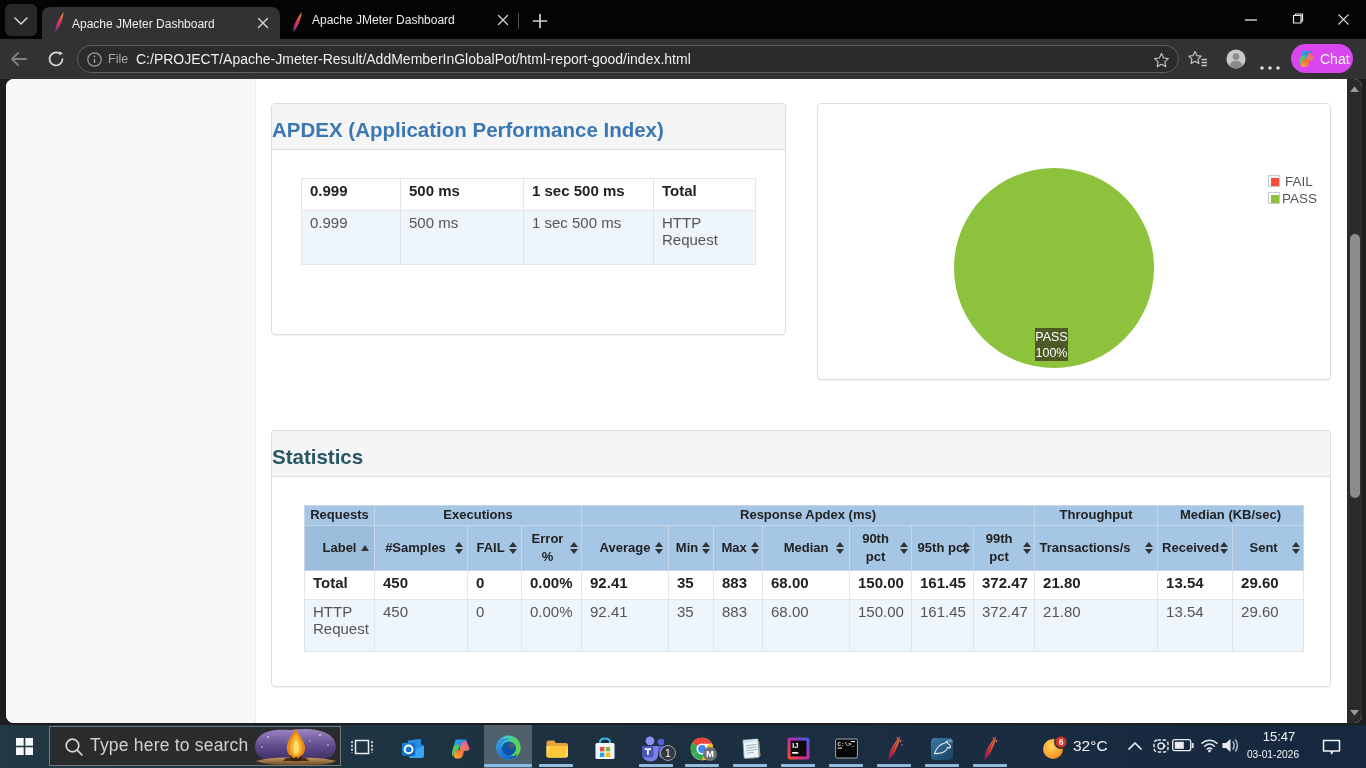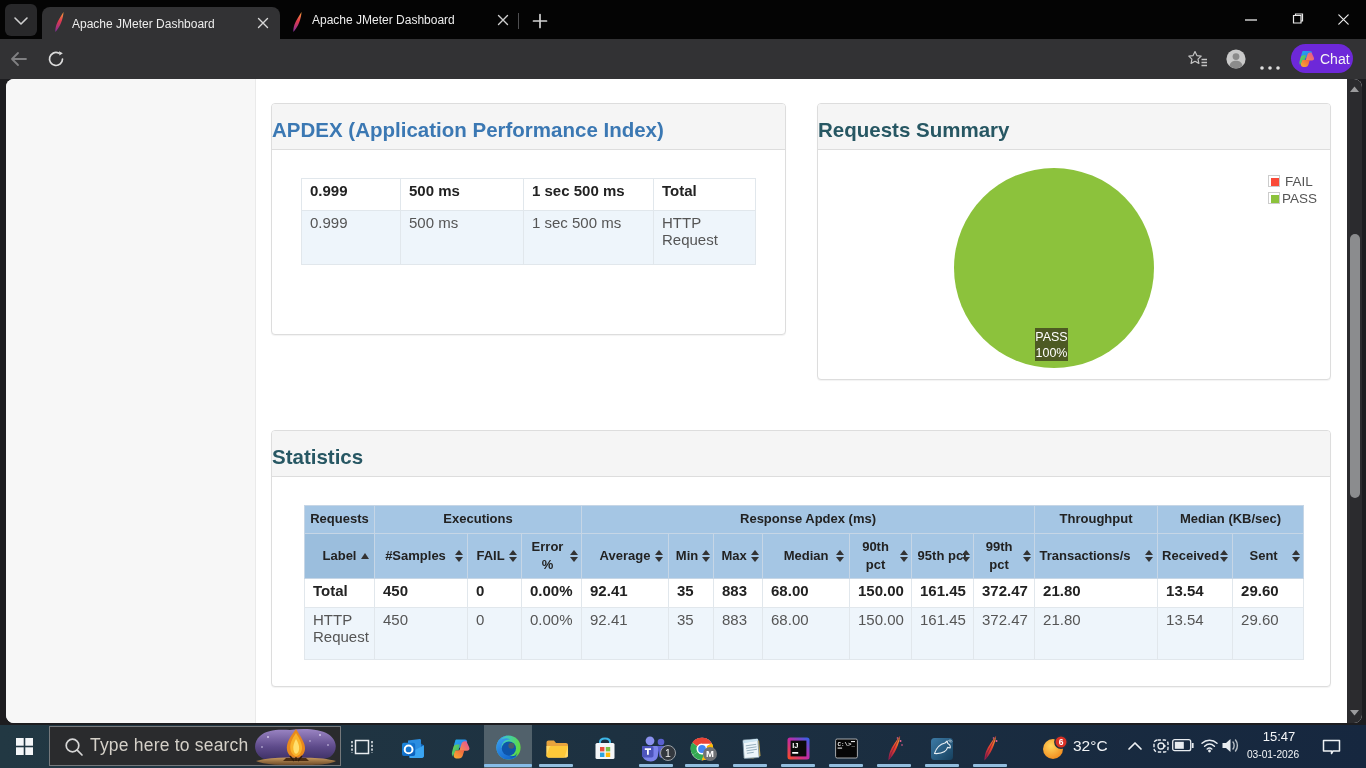--- a/index.html
+++ b/index.html
@@ -7,21 +7,21 @@
 .abs{position:absolute}
 
 .tabbar{position:absolute;left:0;top:0;width:1366px;height:39px;background:#040404}
 .tsearch{position:absolute;left:5px;top:4px;width:32px;height:32px;background:#28282a;border-radius:6px}
 .tab1{position:absolute;left:42px;top:7px;width:238px;height:32px;background:#323234;border-radius:8px 8px 0 0}
 .tabtitle{position:absolute;top:10px;font-size:12px;color:#ececec;white-space:nowrap}
 .toolbar{position:absolute;left:0;top:39px;width:1366px;height:40px;background:#323234}
 .pill{position:absolute;left:77px;top:6px;width:1102px;height:28px;background:#2b2b2d;border:1px solid #5e5f62;border-radius:14px}
 .urltxt{position:absolute;left:58px;top:5px;font-size:14px;color:#ededed;white-space:nowrap}
 .filetxt{position:absolute;left:30px;top:6px;font-size:12.5px;color:#a9a9a9}
-.chatpill{position:absolute;left:1291px;top:5px;width:62px;height:29px;background:#6d28d9;border-radius:15px}
+.chatpill{position:absolute;left:1291px;top:5px;width:62px;height:29px;background:#d946ef;border-radius:15px}
 
 .viewport{position:absolute;left:6px;top:79px;width:1356px;height:644px;background:#fff;border-radius:8px;overflow:hidden}
 .sidebar{position:absolute;left:0;top:0;width:250px;height:644px;background:#f7f7f7;border-right:1px solid #eaeaea}
 .panel{position:absolute;background:#fff;border:1px solid #ddd;border-radius:4px;box-shadow:0 1px 1px rgba(0,0,0,.05)}
 .phead{position:absolute;left:0;top:0;right:0;height:46px;background:#f5f5f5;border-bottom:1px solid #ddd;border-radius:3px 3px 0 0;text-align:left;padding-top:4px}
 .ptitle-b{font-size:20.5px;font-weight:700;color:#3b78b3;line-height:44px}
 .ptitle-t{font-size:20.5px;font-weight:700;color:#275763;line-height:44px}
 table.tbl{border-collapse:collapse;table-layout:fixed}
 .tbl th{background:#a5c6e4;border:1px solid #c6d6e6;font-size:13px;font-weight:700;color:#222;text-align:center;vertical-align:middle;line-height:1.4;padding:0 4px;position:relative}
 .tbl th.sorted{background:#9bbedd}
@@ -91,20 +91,32 @@
 </div>
 
 <div class="toolbar">
  <svg class="abs" style="left:9px;top:11px" width="20" height="18">
       <path d="M17 9 H3 M9 3 L3 9 L9 15" stroke="#808082" stroke-width="1.8" fill="none" stroke-linecap="round" stroke-linejoin="round"></path>
     </svg>
  <svg class="abs" style="left:47px;top:11px" width="18" height="18" viewBox="0 0 18 18">
       <path d="M15.5 9 A6.5 6.5 0 1 1 11.6 3.05" stroke="#dcdcdc" stroke-width="1.7" fill="none" stroke-linecap="round"></path>
       <path d="M12 1.2 L15.8 3.2 L12.4 5.6 Z" fill="#dcdcdc"></path>
     </svg>
+ <div class="pill">
+   <svg class="abs" style="left:9px;top:6px" width="15" height="15">
+        <circle cx="7.5" cy="7.5" r="6.7" fill="none" stroke="#9e9e9e" stroke-width="1.2"></circle>
+        <path d="M7.5 6.8 V11" stroke="#9e9e9e" stroke-width="1.4"></path>
+        <circle cx="7.5" cy="4.4" r="0.9" fill="#9e9e9e"></circle>
+      </svg>
+   <div class="filetxt">File</div>
+   <div class="urltxt">C:/PROJECT/Apache-Jmeter-Result/AddMemberInGlobalPot/html-report-good/index.html</div>
+   <svg class="abs" style="left:1075px;top:5.5px" width="17" height="17" viewBox="0 0 17 17">
+        <path d="M8.5 1.6 L10.6 6 L15.4 6.6 L11.9 9.9 L12.8 14.6 L8.5 12.3 L4.2 14.6 L5.1 9.9 L1.6 6.6 L6.4 6 Z" fill="none" stroke="#c3c3c3" stroke-width="1.2" stroke-linejoin="round"></path>
+      </svg>
+ </div>
  <svg class="abs" style="left:1188px;top:11px" width="20" height="18" viewBox="0 0 20 18">
       <path d="M7 1.6 L8.9 5.6 L13.2 6.1 L10 9.1 L10.9 13.4 L7 11.3 L3.1 13.4 L3.9 9.1 L0.8 6.1 L5.1 5.6 Z" fill="none" stroke="#c3c3c3" stroke-width="1.2" stroke-linejoin="round"></path>
       <path d="M13.5 9.5 H19 M13.5 12.5 H19 M13.5 15.5 H19" stroke="#c3c3c3" stroke-width="1.3"></path>
     </svg>
  <svg class="abs" style="left:1226px;top:10px" width="20" height="20">
       <circle cx="10" cy="10" r="9.6" fill="#c9c9c9"></circle>
       <circle cx="10" cy="7.6" r="3.4" fill="#8b8b8b"></circle>
       <path d="M3.4 16.8 C4.4 12.9 7 11.8 10 11.8 C13 11.8 15.6 12.9 16.6 16.8 A 9.6 9.6 0 0 1 3.4 16.8 Z" fill="#8b8b8b"></path>
     </svg>
  <div class="abs" style="left:1259px;top:17px;width:22px;height:4px">
@@ -166,21 +178,20 @@
             <td>0.999</td>
             <td>500 ms</td>
             <td>1 sec 500 ms</td>
             <td>HTTP Request</td>
           </tr>
   </tbody>
       </table>
  </div>
 
  <div class="panel" style="left:811px;top:24px;width:514px;height:277px">
-  <div class="phead"><span class="ptitle-t">Requests Summary</span></div>
   <svg class="abs" style="left:136px;top:64px" width="200" height="200">
         <circle cx="100" cy="100" r="100" fill="#8cc23c"></circle>
       </svg>
   <div class="abs" style="left:217px;top:224px;width:33px;height:33px;background:#4d5a23;color:#fff;font-size:12.5px;font-weight:400;text-align:center;line-height:1.3;padding-top:1px">PASS<br>100%</div>
   <div class="abs" style="left:450px;top:71px;width:11.5px;height:11.5px;background:#fff;border:1px solid #ccc">
         <div style="margin:1.5px;width:8.5px;height:8.5px;background:#fa4a38"></div>
       </div>
   <div class="abs" style="left:467px;top:70px;font-size:13.5px;color:#555">FAIL</div>
   <div class="abs" style="left:450px;top:88px;width:11.5px;height:11.5px;background:#fff;border:1px solid #ccc">
         <div style="margin:1.5px;width:8.5px;height:8.5px;background:#8cc23c"></div>
@@ -201,21 +212,21 @@
           <col style="width:49px">
           <col style="width:87px">
           <col style="width:62px">
           <col style="width:62px">
           <col style="width:61px">
           <col style="width:123px">
           <col style="width:75px">
           <col style="width:71px">
         </colgroup>
    <tbody>
-          <tr style="height:28px" class="grp">
+          <tr style="height:20px" class="grp">
      <th style="font-size:13px">Requests</th>
             <th colspan="3" style="font-size:13px">Executions</th>
             <th colspan="7" style="font-size:13px">Response Apdex (ms)</th>
             <th style="font-size:13px">Throughput</th>
             <th colspan="2" style="font-size:13px">Median (KB/sec)</th>
    </tr>
    <tr style="height:45px" class="h2r">
      <th class="sorted">Label<span class="tuOnly" style="right:5px"></span></th>
      <th style="padding-right:15px">#Samples<span class="sArr" style="right:3px">
                 <div class="tu"></div>

